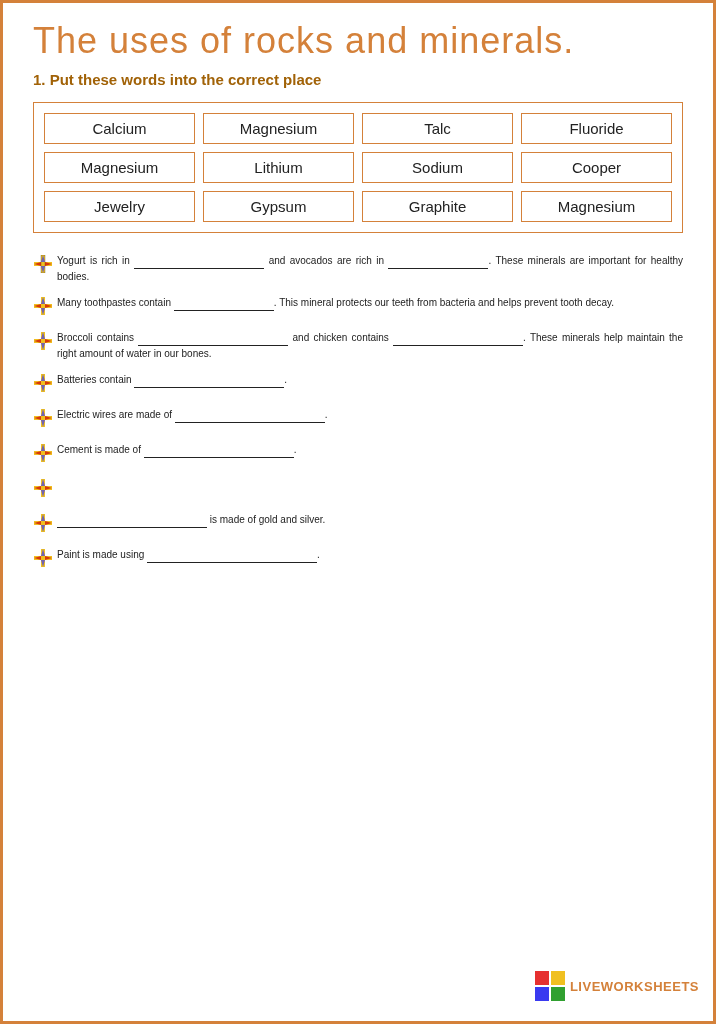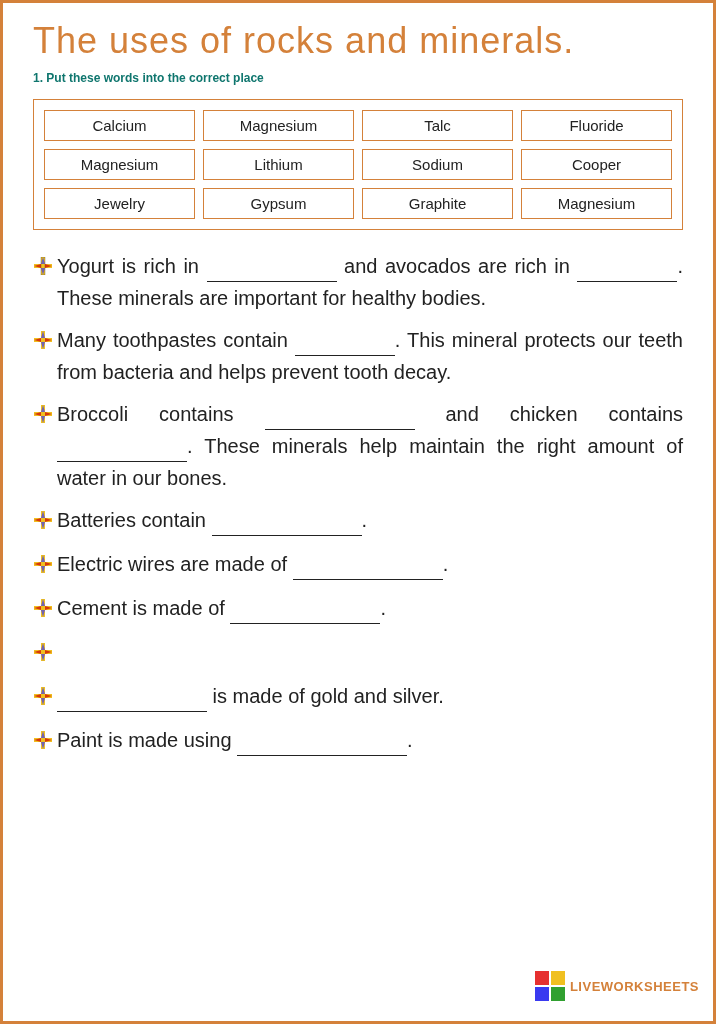--- a/index.html
+++ b/index.html
@@ -25,24 +25,24 @@
       font-family: 'Comic Sans MS', cursive, sans-serif;
       font-size: 36px;
       color: #d4813a;
       text-align: left;
       margin-bottom: 10px;
       line-height: 1.1;
       letter-spacing: 1px;
     }
 
     .instruction {
-      font-size: 12px;
+      font-size: 15px;
       font-weight: bold;
       margin-bottom: 14px;
-      color: #0f766e;
+      color: #a16207;
     }
 
     .instruction span {
       font-weight: bold;
     }
 
     .word-bank {
       display: grid;
       grid-template-columns: repeat(4, 1fr);
       gap: 8px;
@@ -61,21 +61,21 @@
     }
 
     .sentences {
       margin-top: 10px;
     }
 
     .sentence-item {
       display: flex;
       align-items: flex-start;
       margin-bottom: 10px;
-      font-size: 20px;
+      font-size: 10px;
       color: #222;
       line-height: 1.6;
     }
 
     .bullet-icon {
       display: inline-block;
       margin-right: 4px;
       margin-top: 2px;
       flex-shrink: 0;
       width: 20px;

